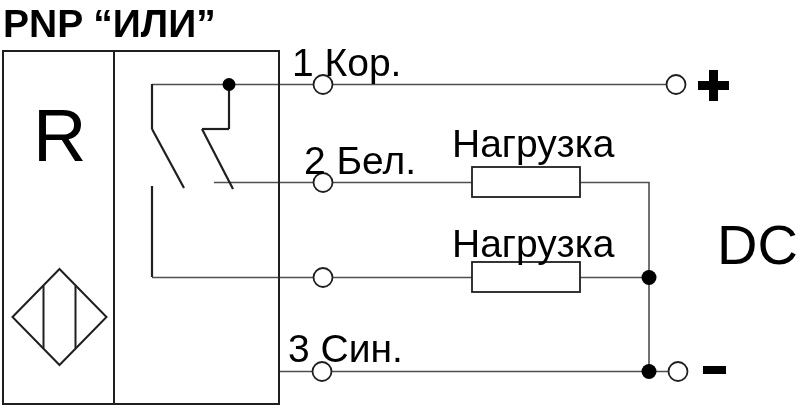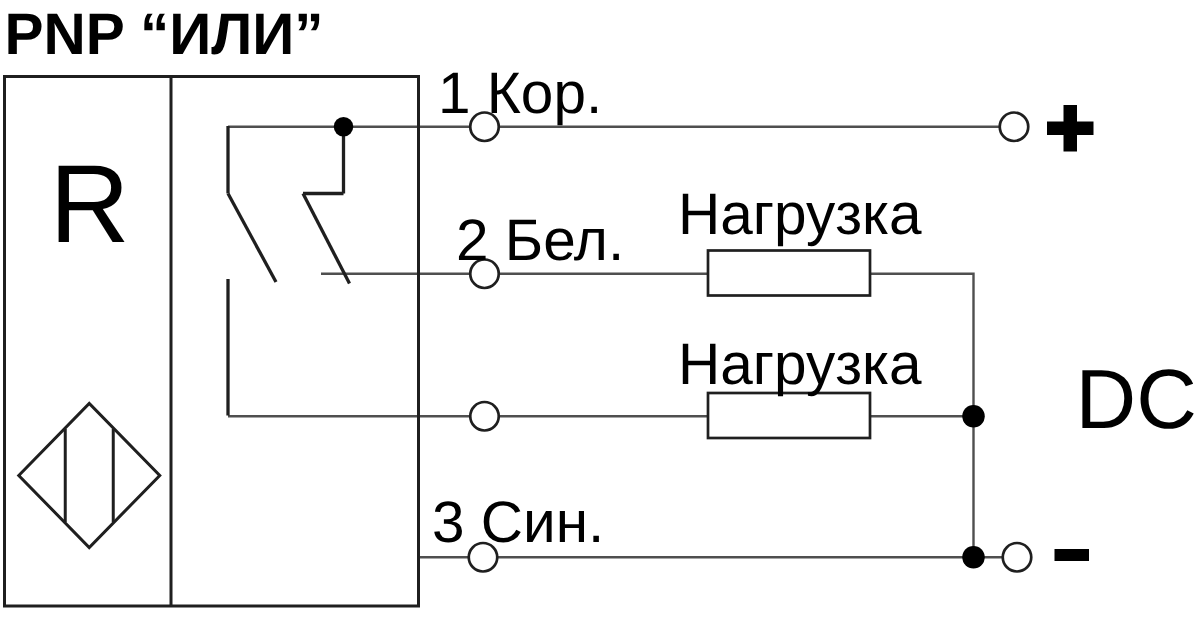--- a/index.html
+++ b/index.html
@@ -21,21 +21,21 @@
   .ic{fill:var(--text);stroke:none;}
   .lbl{position:absolute;color:var(--text);font-size:39px;line-height:1;white-space:nowrap;}
   .title{left:3px;top:4px;font-weight:bold;}
   .r-label{left:33px;top:99px;font-size:74px;}
   .pin1{left:292px;top:43px;}
   .pin2{left:304px;top:141px;}
   .pin4{left:292px;top:239px;}
   .pin3{left:288px;top:329px;}
   .load1{left:452px;top:124px;}
   .load2{left:452px;top:224px;}
-  .dc{left:717px;top:217px;font-size:56px;margin-top:21px;}
+  .dc{left:717px;top:217px;font-size:56px;}
 </style>
 </head>
 <body>
 
 <div id="canvas">
 
   <svg id="schematic" width="800" height="414" viewBox="0 0 800 414">
 
     <line class="wr" x1="152" y1="84.5" x2="666.5" y2="84.5"></line>
     <path class="wr" d="M214 182.5 H649 V371"></path>

